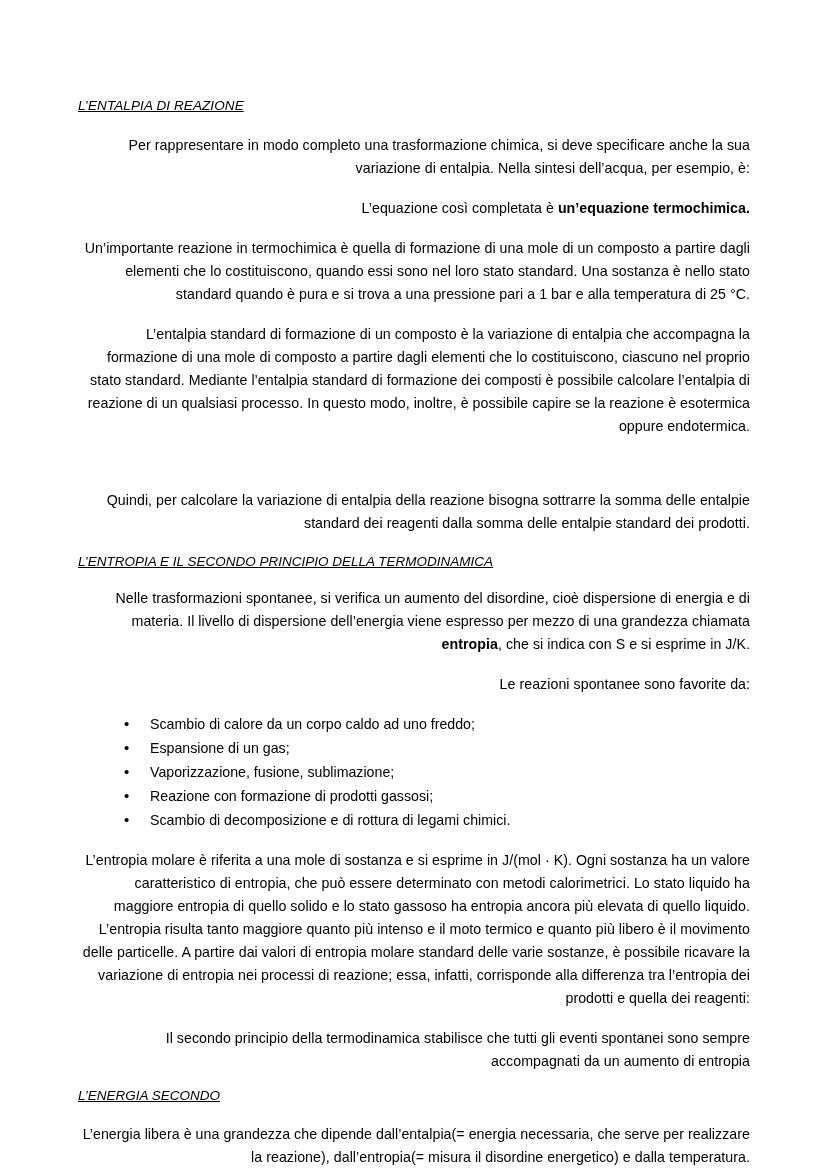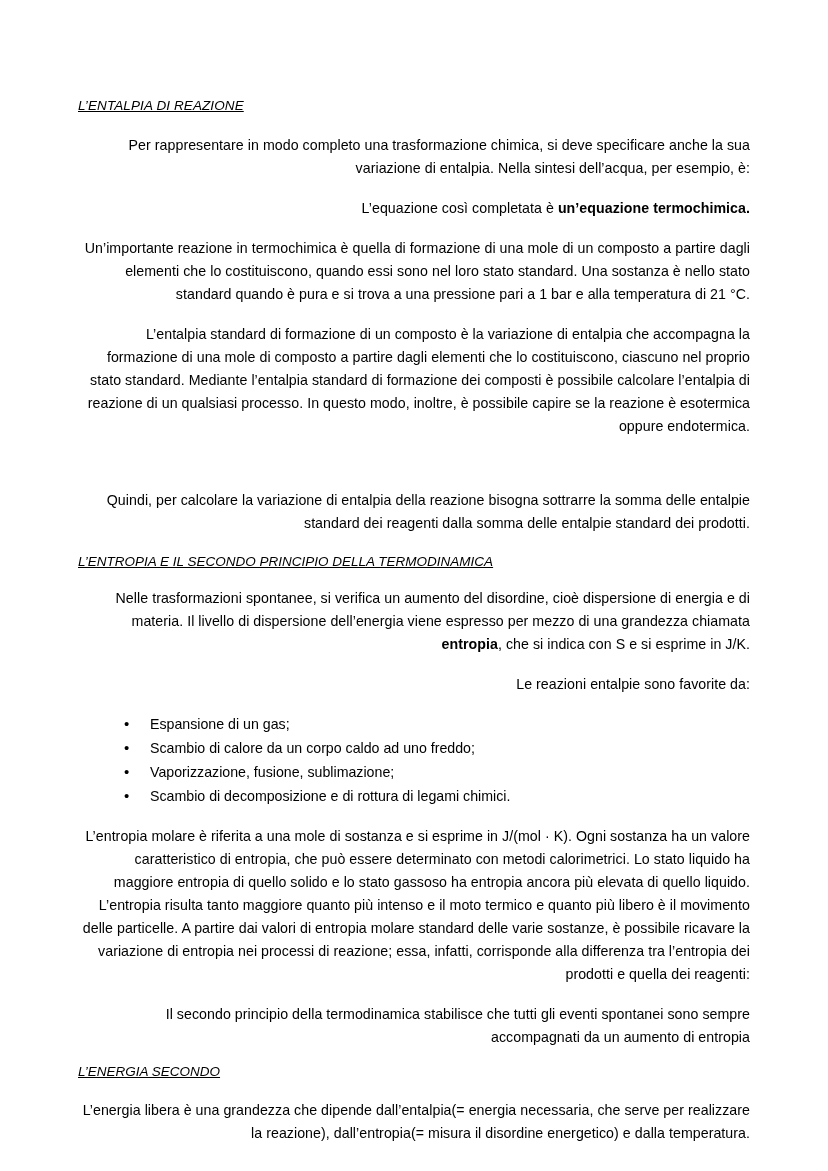--- a/index.html
+++ b/index.html
@@ -90,38 +90,39 @@
 
 <div class="page">
   <div class="content">
 
     <div class="heading">L’ENTALPIA DI REAZIONE</div>
 
     <p class="para">Per rappresentare in modo completo una trasformazione chimica, si deve specificare anche la sua variazione di entalpia. Nella sintesi dell’acqua, per esempio, è:</p>
 
     <p class="para"><span>L’equazione così completata è </span><b>un’equazione termochimica.</b></p>
 
-    <p class="para">Un’importante reazione in termochimica è quella di formazione di una mole di un composto a partire dagli elementi che lo costituiscono, quando essi sono nel loro stato standard. Una sostanza è nello stato standard quando è pura e si trova a una pressione pari a 1 bar e alla temperatura di 21 °C.</p>
+    <p class="para">Un’importante reazione in termochimica è quella di formazione di una mole di un composto a partire dagli elementi che lo costituiscono, quando essi sono nel loro stato standard. Una sostanza è nello stato standard quando è pura e si trova a una pressione pari a 1 bar e alla temperatura di 25 °C.</p>
 
     <p class="para">L’entalpia standard di formazione di un composto è la variazione di entalpia che accompagna la formazione di una mole di composto a partire dagli elementi che lo costituiscono, ciascuno nel proprio stato standard. Mediante l’entalpia standard di formazione dei composti è possibile calcolare l’entalpia di reazione di un qualsiasi processo. In questo modo, inoltre, è possibile capire se la reazione è esotermica oppure endotermica.</p>
 
     <div class="spacer-lg"></div>
 
     <p class="para">Quindi, per calcolare la variazione di entalpia della reazione bisogna sottrarre la somma delle entalpie standard dei reagenti dalla somma delle entalpie standard dei prodotti.</p>
 
     <div class="heading-mid">L’ENTROPIA E IL SECONDO PRINCIPIO DELLA TERMODINAMICA</div>
 
     <p class="para"><span>Nelle trasformazioni spontanee, si verifica un aumento del disordine, cioè dispersione di energia e di materia. Il livello di dispersione dell’energia viene espresso per mezzo di una grandezza chiamata </span><b>entropia</b><span>, che si indica con S e si esprime in J/K.</span></p>
 
-    <p class="para">Le reazioni entalpie sono favorite da:</p>
+    <p class="para">Le reazioni spontanee sono favorite da:</p>
 
     <ul class="bullets">
+      <li>Scambio di calore da un corpo caldo ad uno freddo;</li>
       <li>Espansione di un gas;</li>
-      <li>Scambio di calore da un corpo caldo ad uno freddo;</li>
       <li>Vaporizzazione, fusione, sublimazione;</li>
+      <li>Reazione con formazione di prodotti gassosi;</li>
       <li>Scambio di decomposizione e di rottura di legami chimici.</li>
     </ul>
 
     <p class="para">L’entropia molare è riferita a una mole di sostanza e si esprime in J/(mol · K). Ogni sostanza ha un valore caratteristico di entropia, che può essere determinato con metodi calorimetrici. Lo stato liquido ha maggiore entropia di quello solido e lo stato gassoso ha entropia ancora più elevata di quello liquido. L’entropia risulta tanto maggiore quanto più intenso e il moto termico e quanto più libero è il movimento delle particelle.  A partire dai valori di entropia molare standard delle varie sostanze, è possibile ricavare la variazione di entropia nei processi di reazione; essa, infatti, corrisponde alla differenza tra l’entropia dei prodotti e quella dei reagenti:</p>
 
     <p class="para tight">Il secondo principio della termodinamica stabilisce che tutti gli eventi spontanei sono sempre accompagnati da un aumento di entropia</p>
 
     <div class="heading-inline no-gap-top">L’ENERGIA SECONDO</div>
 
     <p class="para">L’energia libera è una grandezza che dipende dall’entalpia(= energia necessaria, che serve per realizzare la reazione), dall’entropia(= misura il disordine energetico) e dalla temperatura.</p>

